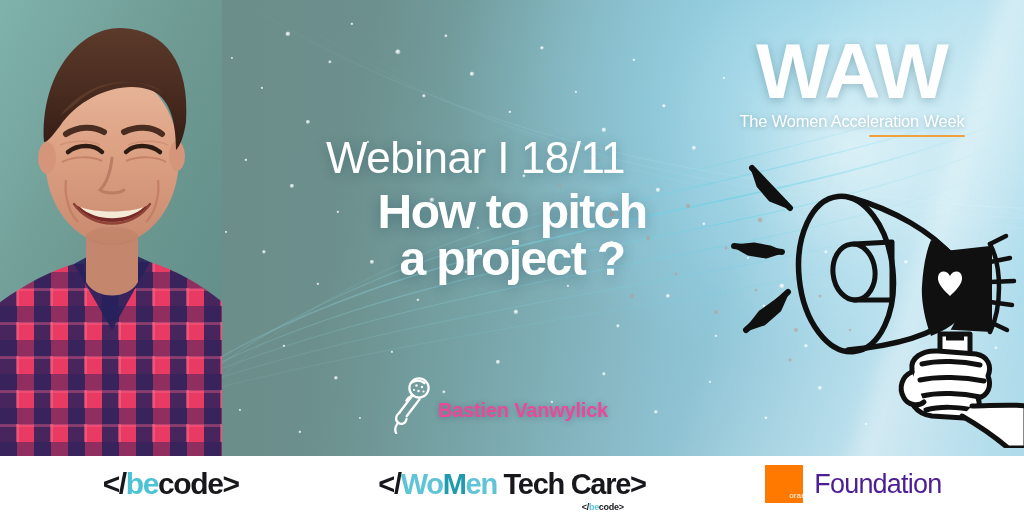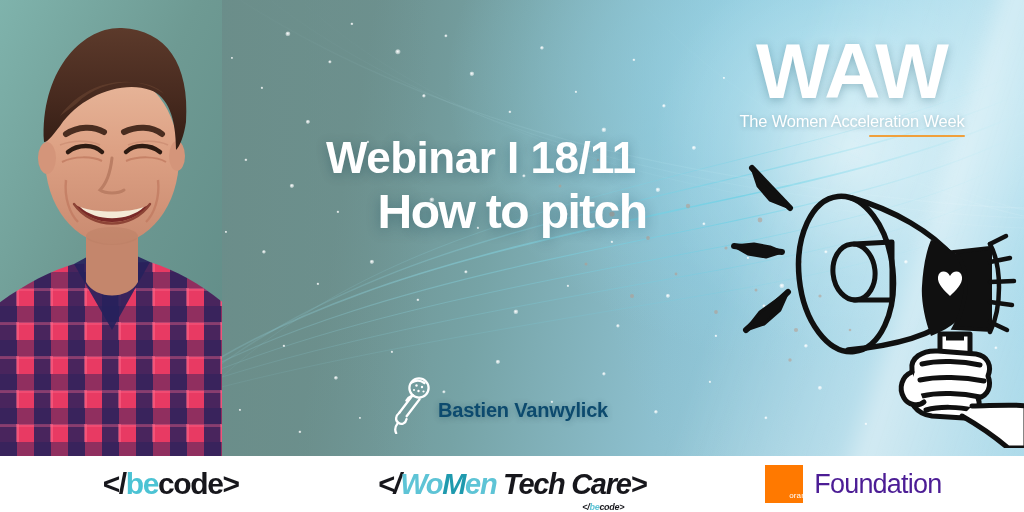--- a/index.html
+++ b/index.html
@@ -49,55 +49,55 @@
     letter-spacing:-0.2px; text-shadow:0 1px 5px rgba(0,60,80,0.30);
     display:inline-block; position:relative;
   }
   .waw-underline{
     position:absolute; right:0; bottom:-6px; width:96px; height:2.6px;
     background:#f0a03c; border-radius:2px;
   }
 
   
   .kicker{
-    position:absolute; left:326px; top:133px; font-size:44px; font-weight:bold;
+    position:absolute; left:326px; top:133px; font-size:44px; font-weight:normal;
     color:#ffffff; letter-spacing:-0.5px; text-shadow:0 2px 12px rgba(0,50,70,0.30);
     white-space:nowrap;
   }
   .headline{
     position:absolute; left:262px; top:188px; width:500px;
     font-size:48px; font-weight:bold; color:#ffffff; line-height:0.98;
     letter-spacing:-1.6px; text-shadow:0 3px 14px rgba(0,50,70,0.32);
     text-align:center;
   }
   .headline .l2{ display:block; }
 
   
   .speaker{ position:absolute; left:388px; top:376px; display:flex; align-items:flex-end; gap:6px; }
   .mic-icon{ width:44px; height:58px; display:block; }
   .speaker-name{
-    font-size:20px; font-weight:bold; color:#0c4a6e; letter-spacing:-0.2px;
+    font-size:20px; font-weight:bold; color:#ec4899; letter-spacing:-0.2px;
     padding-bottom:12px; text-shadow:0 1px 6px rgba(0,50,70,0.30);
     white-space:nowrap;
   }
 
   
   .megaphone{ position:absolute; right:-2px; top:148px; width:300px; height:300px; }
 
   
   .footer{
     position:absolute; left:0; bottom:0; width:1024px; height:56px;
     background:#ffffff; display:flex; align-items:center;border-radius:6px;
   }
   .logo-slot{ flex:1; display:flex; align-items:center; justify-content:center; }
 
   .becode-logo{ font-size:30px; font-weight:bold; letter-spacing:-1.4px; color:#17171c; }
   .becode-logo .tealpart{ color:#4cc3d4; }
 
-  .wtc-logo{ position:relative; display:inline-block; text-align:center;font-style:italic; }
+  .wtc-logo{ position:relative; display:inline-block; text-align:center; }
   .wtc-main{ font-size:29px; font-weight:bold; letter-spacing:-1.3px; color:#17171c; white-space:nowrap; }
   .wtc-main .wo{ color:#5ec4d6; }
   .wtc-main .m{ color:#1f9aae; }
   .wtc-main .en{ color:#5ec4d6; }
   .wtc-sub{
     position:absolute; right:22px; bottom:-11px;
     font-size:9px; font-weight:bold; letter-spacing:-0.3px; color:#17171c;
   }
   .wtc-sub .tealpart{ color:#5ec4d6; }
 
@@ -332,20 +332,21 @@
     <div class="waw-sub">
       <span>The Women Acceleration Week</span>
       <span class="waw-underline"></span>
     </div>
   </div>
 
   <div class="kicker">Webinar I 18/11</div>
 
   <div class="headline">
     <span class="l1">How to pitch</span>
+    <span class="l2">a project ?</span>
   </div>
 
   <div class="speaker">
     <svg class="mic-icon" viewBox="0 0 44 58">
       <g fill="none" stroke="#ffffff" stroke-width="2.3" stroke-linecap="round" stroke-linejoin="round">
         <circle cx="31" cy="12" r="9.6"></circle>
         <path d="M24.6 19.2 L11.5 36.5"></path>
         <path d="M31.6 23.2 L18.6 40.2"></path>
         <path d="M24.6 19.2 C 21.4 20.6 19.6 22.4 18.4 24.6"></path>
         <path d="M11.5 36.5 C 7.4 40.0 7.0 44.4 10.3 46.8 C 13.6 49.2 17.6 47.6 18.6 43.0"></path>

